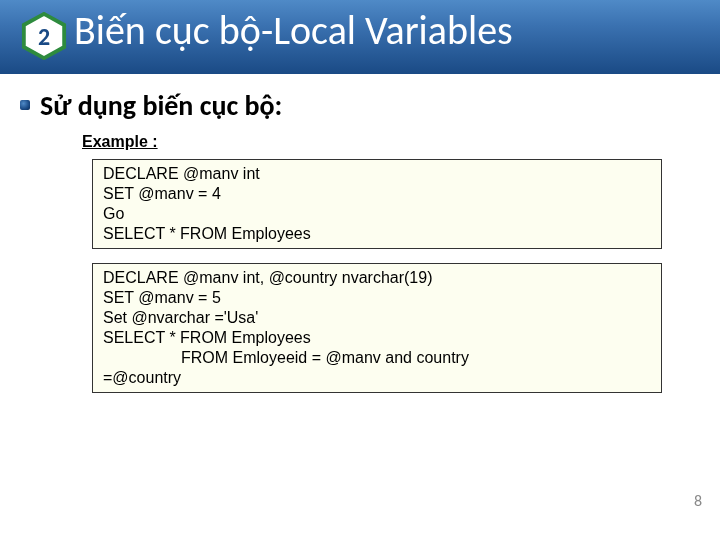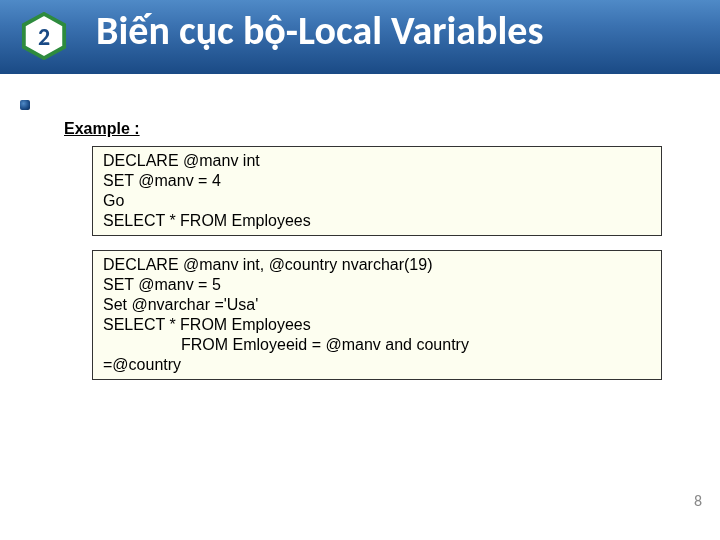--- a/index.html
+++ b/index.html
@@ -12,35 +12,35 @@
   .hex {
     position: absolute; top: 12px; left: 20px; width: 48px; height: 48px;
   }
   .hex svg { width: 48px; height: 48px; }
   .hex-number {
     position: absolute; top: 12px; left: 20px; width: 48px; height: 48px;
     display: flex; align-items: center; justify-content: center;
     font-weight: 700; font-size: 24px; color: #1a4a85;
   }
   .title {
-    position: absolute; top: 6px; left: 96px; color: #fff;
-    font-size: 40px; font-weight: 700;
+    position: absolute; top: 6px; left: 74px; color: #fff;
+    font-size: 40px; font-weight: 400;
   }
   .body {
     position: absolute; top: 88px; left: 20px; right: 20px;
   }
   .bullet-row { display: flex; align-items: flex-start; gap: 10px; margin-bottom: 10px; }
   .bullet {
     width: 10px; height: 10px; flex: 0 0 10px; margin-top: 12px;
     background: radial-gradient(circle at 35% 35%, #4f8ac7 0%, #1a4a85 60%, #0a2a55 100%);
     border-radius: 2px;
   }
   .bullet-text { font-size: 28px; font-weight: 700; color: #000; }
   .example-label {
-    margin-left: 44px; font-family: Arial, sans-serif; font-size: 16px;
+    margin-left: 62px; font-family: Arial, sans-serif; font-size: 16px;
     font-weight: 700; text-decoration: underline; color: #000;
     margin-bottom: 8px;
   }
   .codebox {
     margin-left: 72px; margin-right: 38px; margin-bottom: 14px;
     background: #fdfef0;
     border: 0.5px solid #333;
     padding: 4px 10px 4px 10px;
     font-family: Arial, sans-serif; font-size: 16px; line-height: 1.25;
     color: #000;
@@ -63,20 +63,21 @@
       <polygon points="50,4 92,27 92,73 50,96 8,73 8,27" fill="#ffffff" stroke="#2e8b3e" stroke-width="8"></polygon>
     </svg>
   </div>
   <div class="hex-number">2</div>
 
   <div class="title">Biến cục bộ-Local Variables</div>
 
   <div class="body">
     <div class="bullet-row">
       <div class="bullet"></div>
+      <div class="bullet-text">Sử dụng biến cục bộ:</div>
     </div>
 
     <div class="example-label">Example :</div>
 
     <div class="codebox">
       <div>DECLARE @manv int</div>
       <div>SET @manv = 4</div>
       <div>Go</div>
       <div>SELECT * FROM Employees</div>
     </div>

